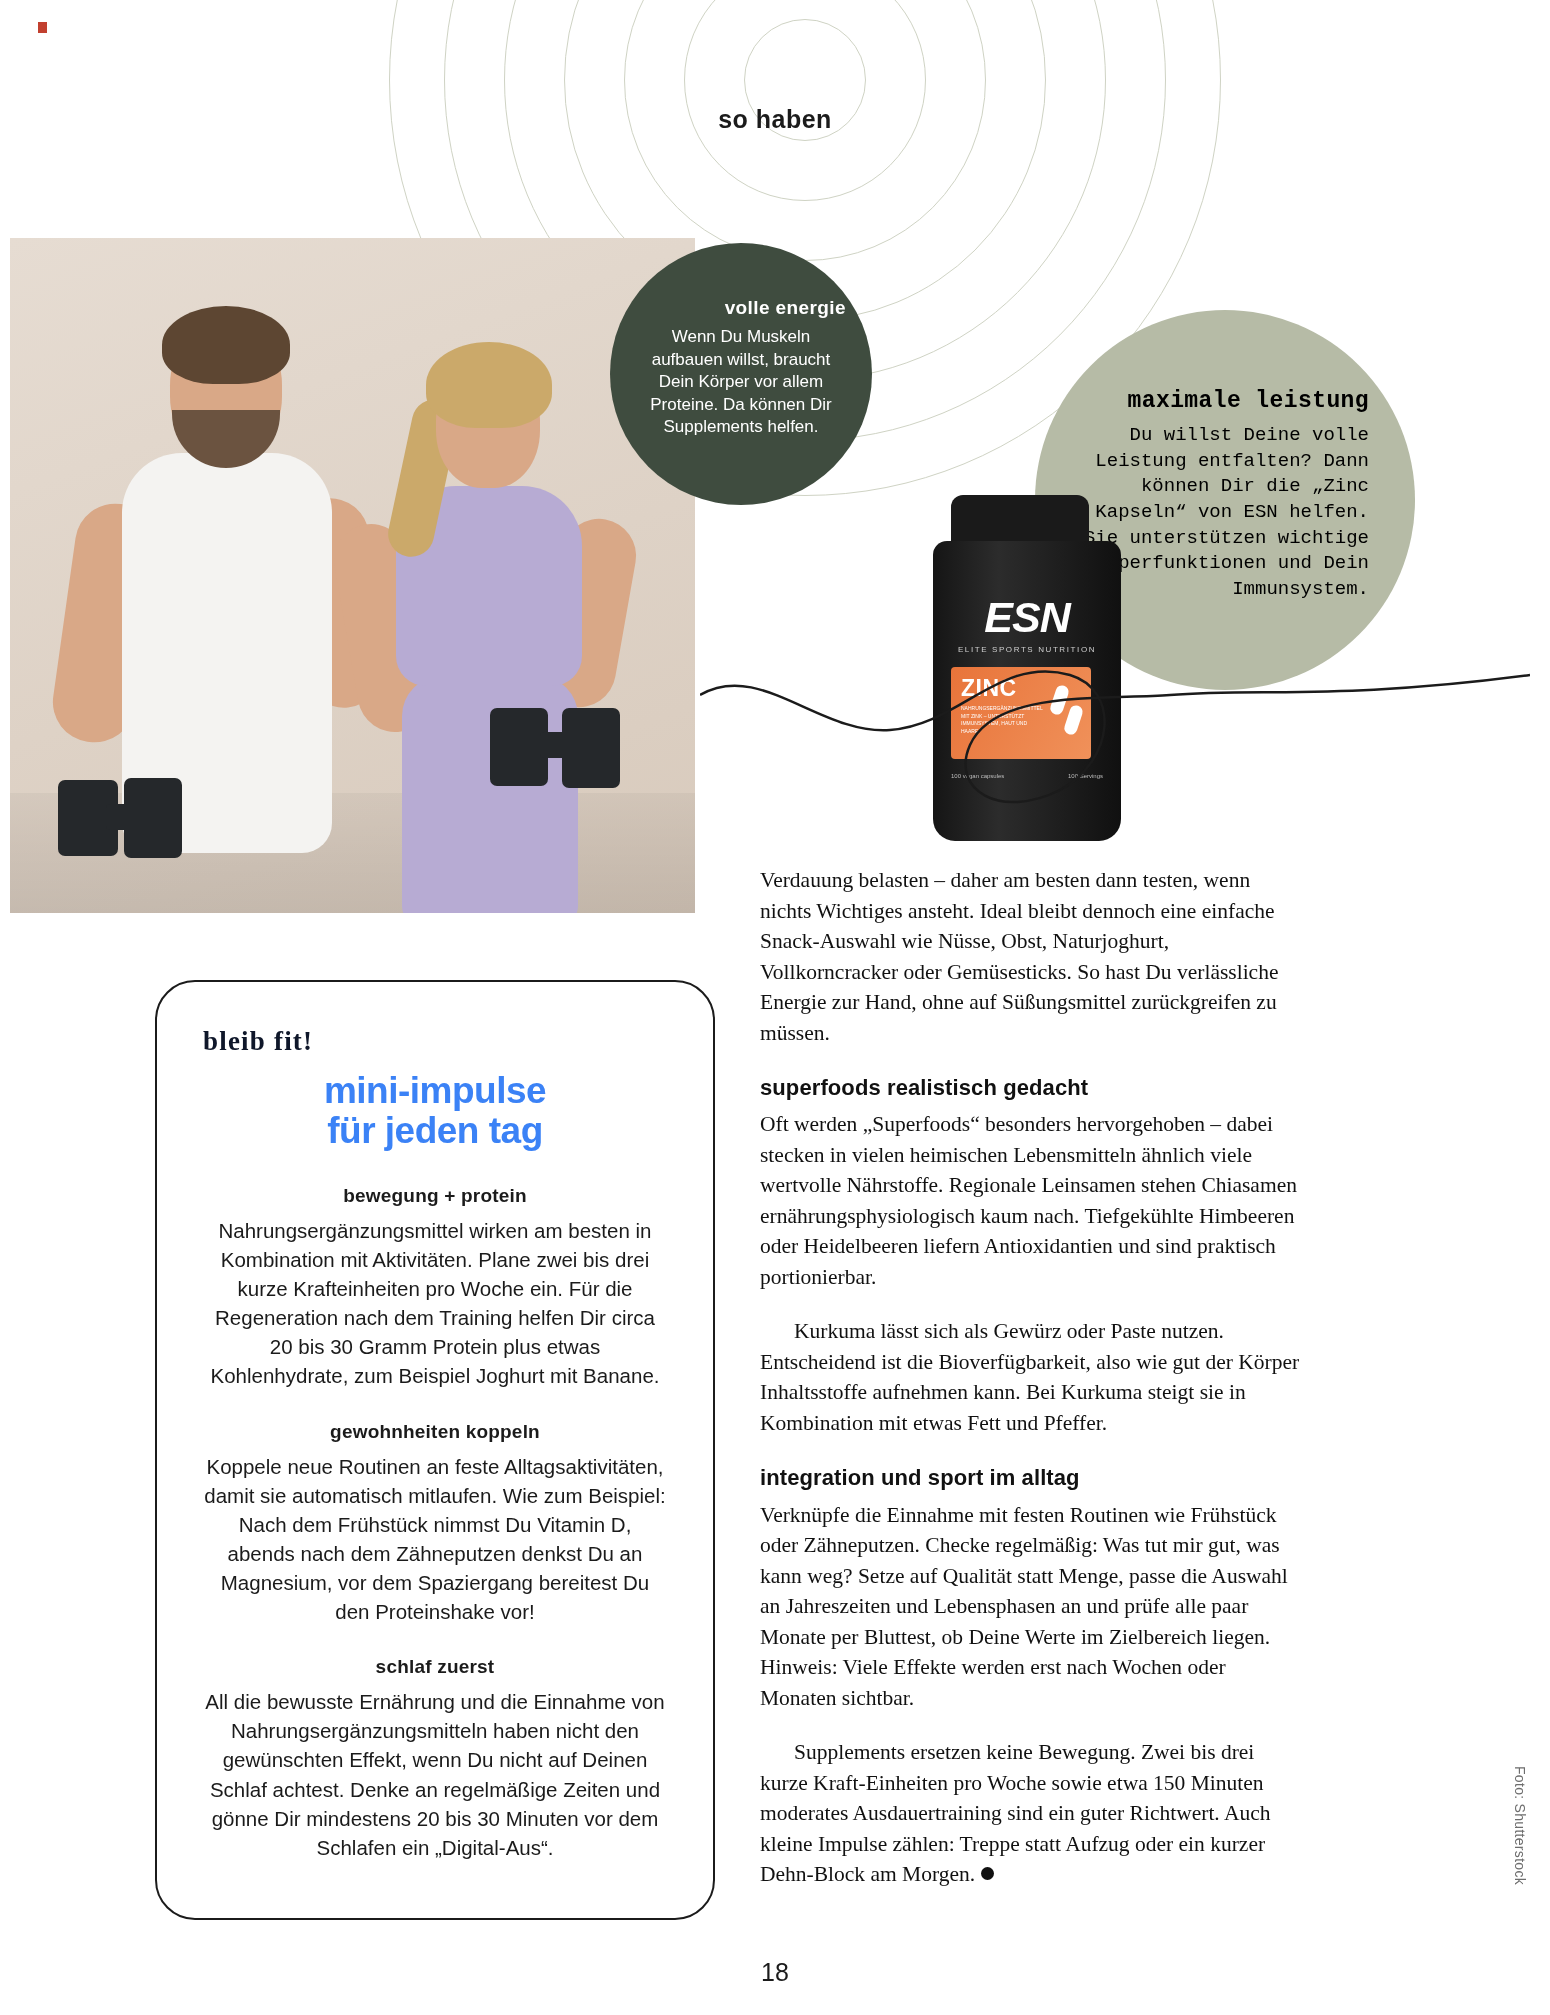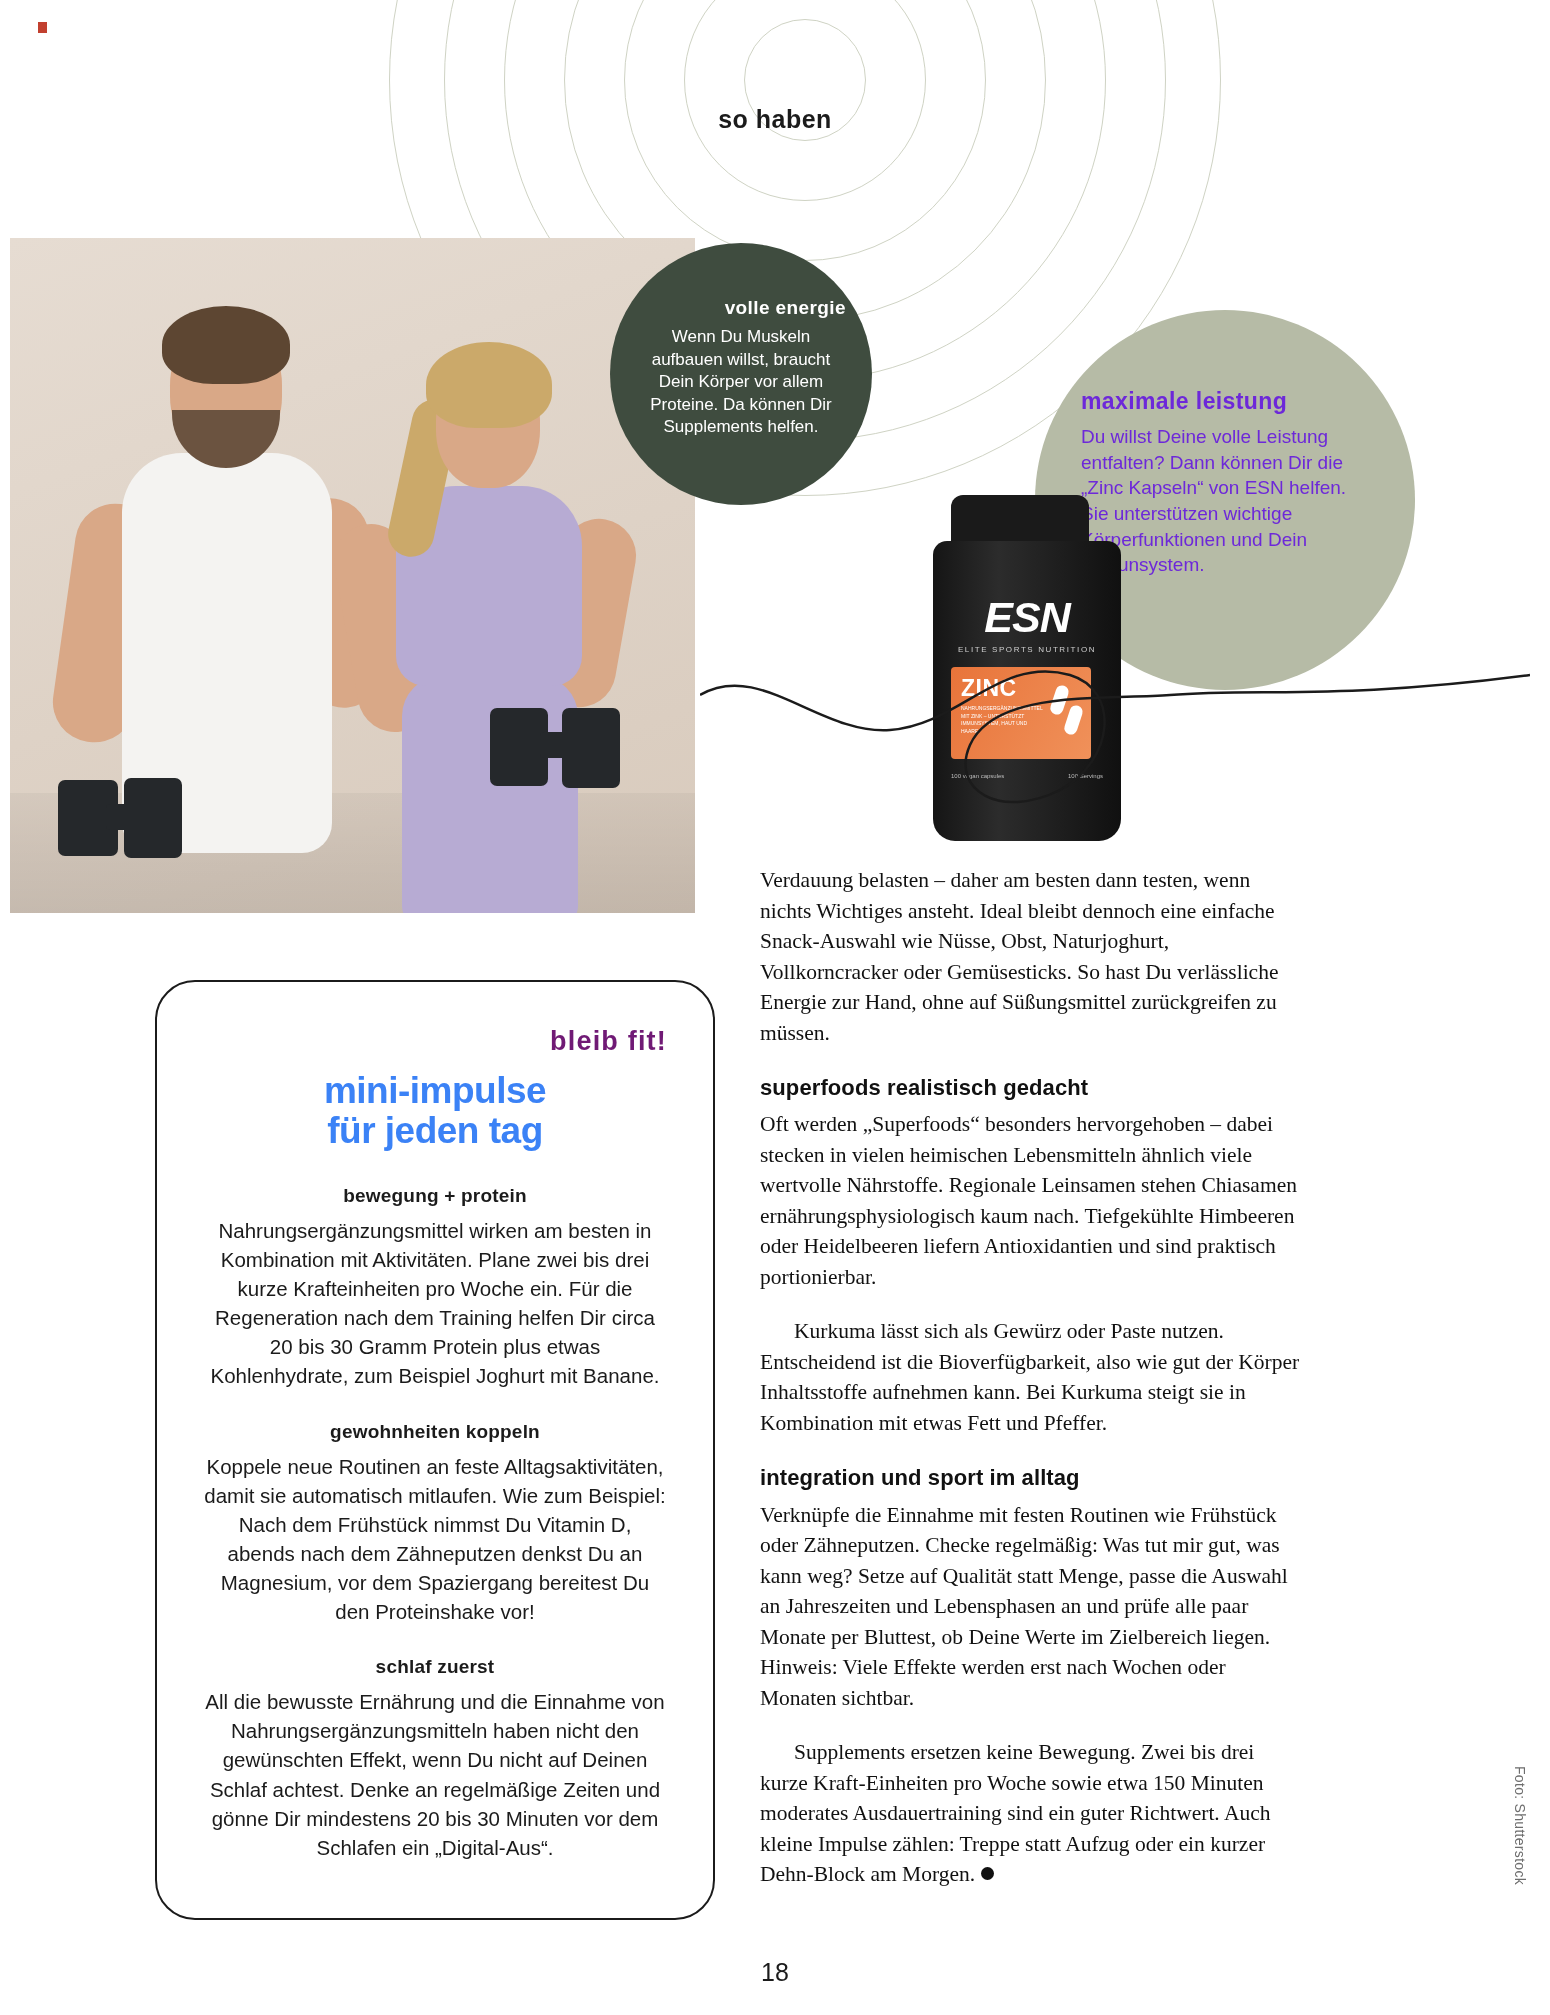--- a/index.html
+++ b/index.html
@@ -152,24 +152,25 @@
 
   
   .bubble-light {
     position: absolute;
     left: 1035px;
     top: 310px;
     width: 380px;
     height: 380px;
     border-radius: 50%;
     background: #b6bba6;
-    color: #6d28d9;
-    text-align: left;
+    color: #000000;
+    text-align: right;
     padding: 78px 46px 0 46px;
     box-sizing: border-box;
+    font-family: Liberation Mono, monospace;
   }
   .bubble-light .b-title {
     font-size: 23px;
     font-weight: bold;
     letter-spacing: 0.4px;
     margin-bottom: 9px;
   }
   .bubble-light .b-body {
     font-size: 19px;
     line-height: 1.35;
@@ -275,23 +276,23 @@
     left: 155px;
     top: 980px;
     width: 560px;
     height: 940px;
     border: 2px solid #1b1b1b;
     border-radius: 40px;
     box-sizing: border-box;
     padding: 44px 46px 0 46px;
   }
   .tipbox .kicker {
-    text-align: right;
-    color: #701a75;
-    font-family: Liberation Sans, sans-serif;
+    text-align: left;
+    color: #0f172a;
+    font-family: Liberation Serif, serif;
     font-weight: bold;
     font-size: 27px;
     letter-spacing: 1.2px;
     margin-bottom: 14px;
   }
   .tipbox .big-title {
     text-align: center;
     font-size: 37px;
     font-weight: bold;
     line-height: 1.08;

